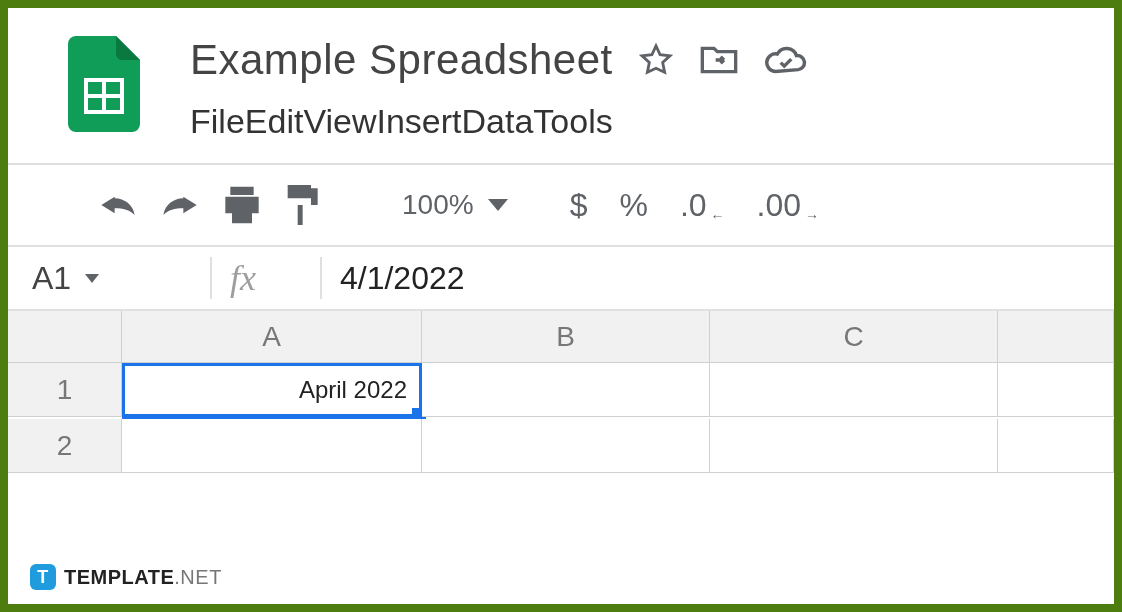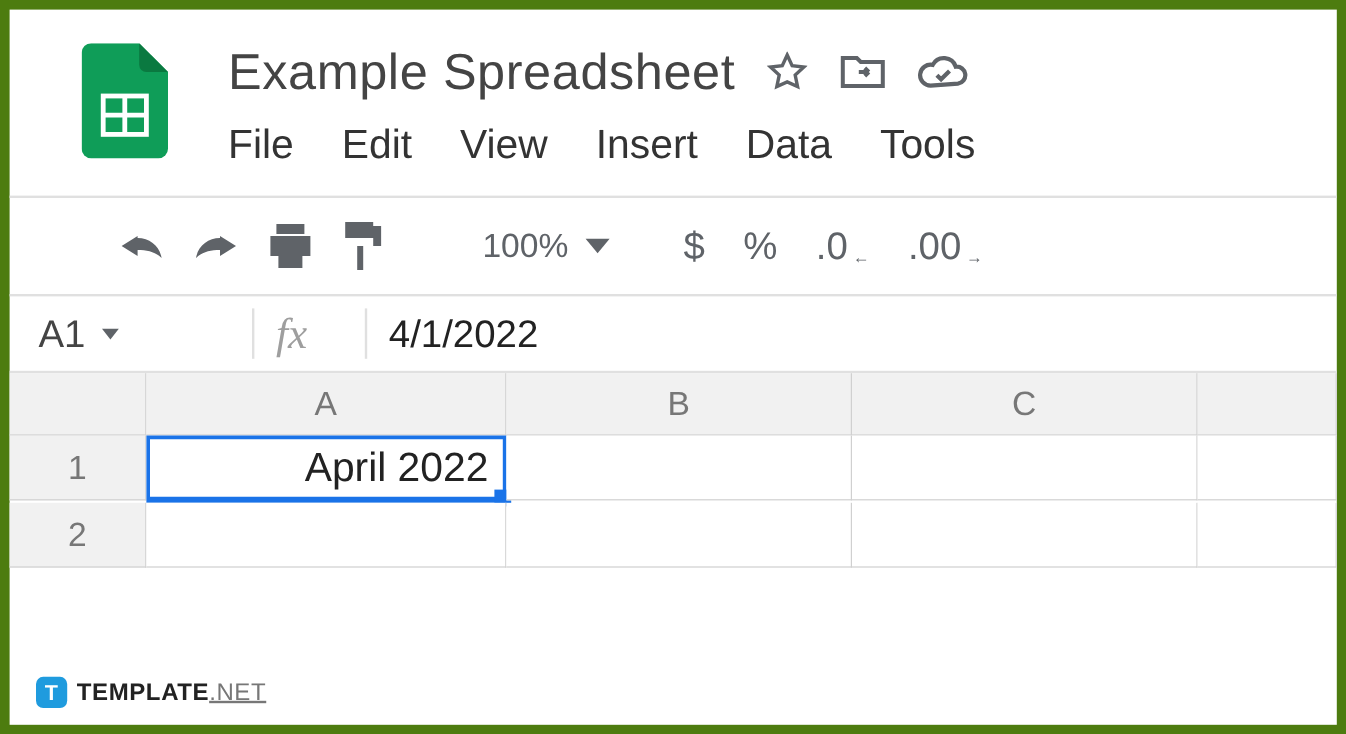--- a/index.html
+++ b/index.html
@@ -45,21 +45,20 @@
     font-weight: 400;
     letter-spacing: 0.5px;
   }
   .title-icon {
     color: #5f6368;
     display: flex;
     align-items: center;
   }
   .menu-row {
     display: flex;
-    gap: 40px;
     font-size: 34px;
     color: #333;
   }
   .menu-item { cursor: pointer; }
   .divider {
     border-top: 2px solid #e0e0e0;
     margin-top: 22px;
   }
   .toolbar {
     display: flex;
@@ -102,21 +101,21 @@
     display: flex;
     align-items: center;
     gap: 14px;
   }
   .vr { width: 2px; height: 42px; background: #e0e0e0; margin: 0 18px; }
   .fx {
     font-family: 'Times New Roman', serif;
     font-style: italic;
     font-size: 36px;
     color: #9e9e9e;
-    margin-right: 30px;
+    margin-right: 46px;
   }
   .formula-val {
     font-size: 32px;
     color: #222;
   }
   .grid {
     display: grid;
     grid-template-columns: 114px 300px 288px 288px 1fr;
   }
   .col-head, .row-head, .corner {
@@ -132,21 +131,21 @@
   }
   .corner { height: 52px; }
   .row-head { height: 54px; }
   .cell {
     border-right: 1px solid #d0d0d0;
     border-bottom: 1px solid #d0d0d0;
     height: 54px;
     display: flex;
     align-items: center;
     padding: 0 12px;
-    font-size: 34px;
+    font-size: 24px;
     color: #222;
     justify-content: flex-end;
     position: relative;
     background: #fff;
   }
   .cell.selected {
     border: 3px solid #1a73e8;
     border-bottom: 5px solid #1a73e8;
     height: 56px;
   }
@@ -175,21 +174,21 @@
     width: 26px; height: 26px;
     background: #1f9bde;
     border-radius: 6px;
     color: #fff;
     display: flex;
     align-items: center;
     justify-content: center;
     font-size: 18px;
     font-weight: 900;
   }
-  .watermark .net { color: #777; font-weight: 400; text-decoration: underline; }
+  .watermark .net { color: #777; font-weight: 400; }
   .dec-arrow { font-size: 14px; margin-top: 18px; }
 </style>
 </head>
 <body>
 
 <div class="frame">
 
   <div class="top-area">
     <div class="sheets-logo">
       <svg viewBox="0 0 72 96">

